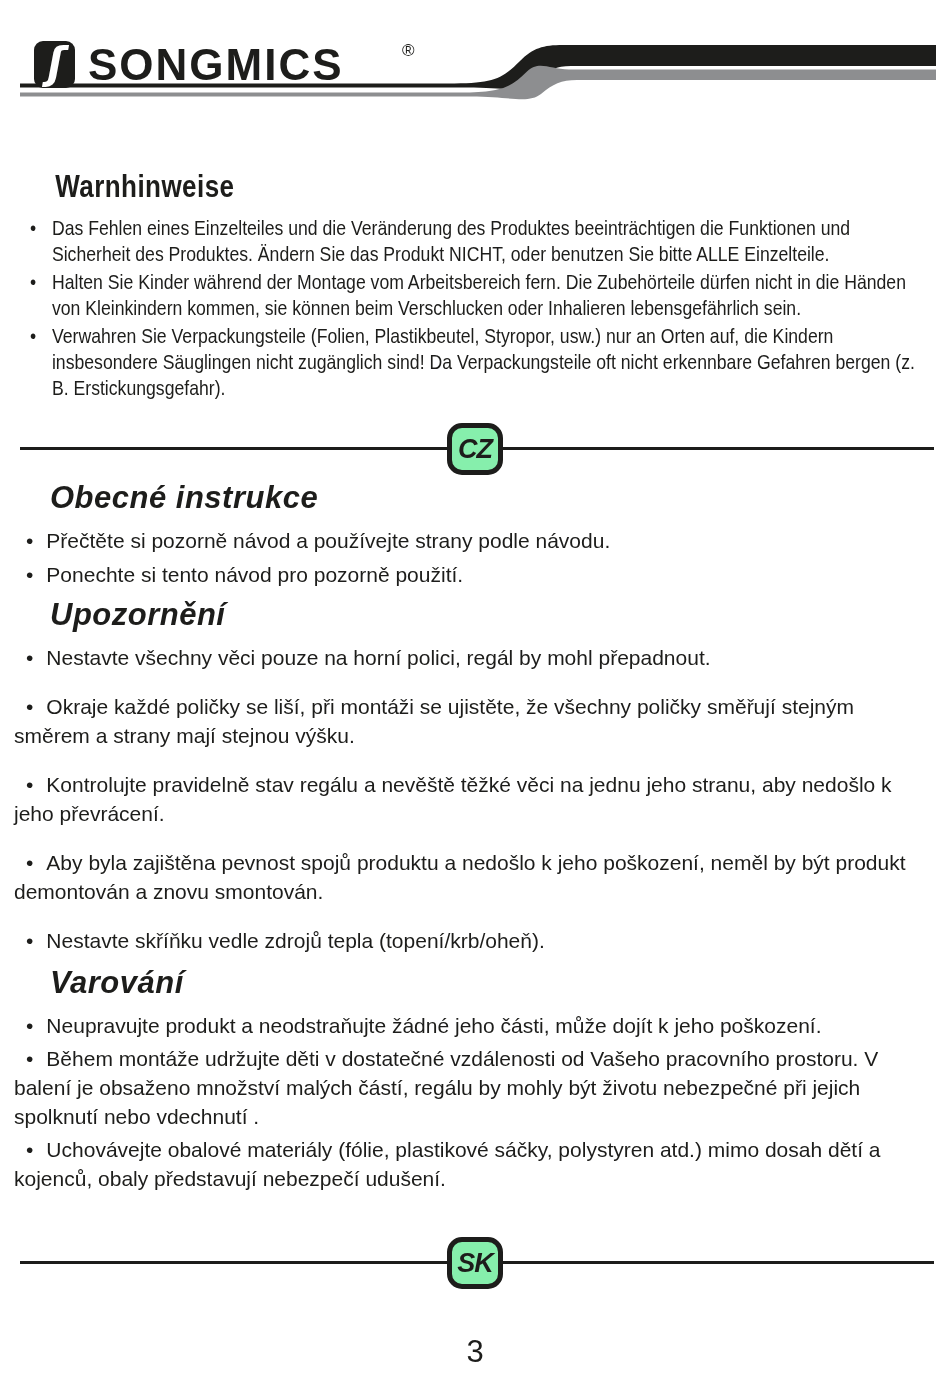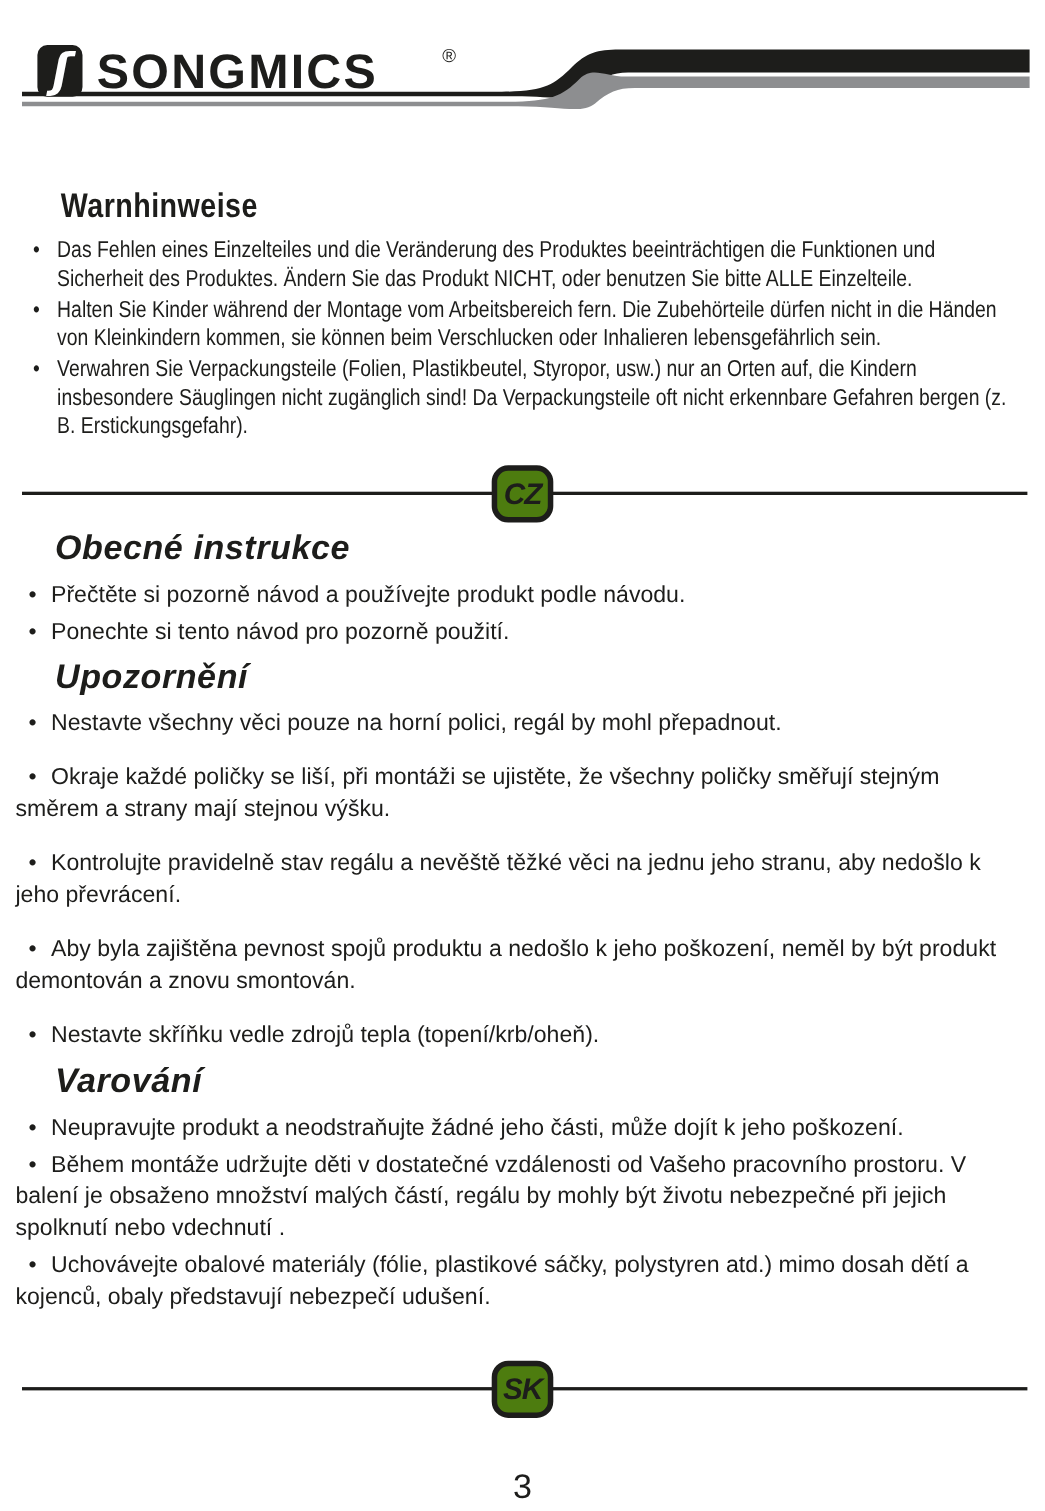--- a/index.html
+++ b/index.html
@@ -34,21 +34,21 @@
   .divider-sk{margin-top:42px;}
   .divider .line{
     position:absolute;left:20px;right:16px;top:26px;
     border-top:3px solid #1d1d1b;
   }
   .divider .badge{
     position:absolute;left:50%;top:50%;
     transform:translate(-50%,-50%);
     width:46px;height:42px;
     border:5px solid #1d1d1b;border-radius:15px;
-    background:#4d7c0f;
+    background:#86efac;
     display:flex;align-items:center;justify-content:center;
     font-size:27px;font-weight:bold;font-style:italic;
     letter-spacing:-1px;
   }
   
   .cz-main{margin:0 18px 0 14px;}
   .cz-h{
     font-size:31px;line-height:36px;font-weight:bold;
     margin:0 0 0 36px;letter-spacing:.5px;font-style:italic;
   }
@@ -98,21 +98,21 @@
 
 <div class="divider divider-cz">
   <div class="line"></div>
   <div class="badge">CZ</div>
 </div>
 
 <div class="cz-main">
 
   <section class="gap-obecne">
     <h2 class="cz-h h-obecne">Obecné instrukce</h2>
-    <p class="cz-li first-gap">Přečtěte si pozorně návod a používejte produkt podle návodu.</p>
+    <p class="cz-li first-gap">Přečtěte si pozorně návod a používejte strany podle návodu.</p>
     <p class="cz-li">Ponechte si tento návod pro pozorně použití.</p>
   </section>
 
   <section class="gap-upozorneni">
     <h2 class="cz-h h-upozorneni">Upozornění</h2>
     <p class="cz-li first-gap">Nestavte všechny věci pouze na horní polici, regál by mohl přepadnout.</p>
     <p class="cz-li">Okraje každé poličky se liší, při montáži se ujistěte, že všechny poličky směřují stejným směrem a strany mají stejnou výšku.</p>
     <p class="cz-li">Kontrolujte pravidelně stav regálu a nevěště těžké věci na jednu jeho stranu, aby nedošlo k jeho převrácení.</p>
     <p class="cz-li">Aby byla zajištěna pevnost spojů produktu a nedošlo k jeho poškození, neměl by být produkt demontován a znovu smontován.</p>
     <p class="cz-li">Nestavte skříňku vedle zdrojů tepla (topení/krb/oheň).</p>

